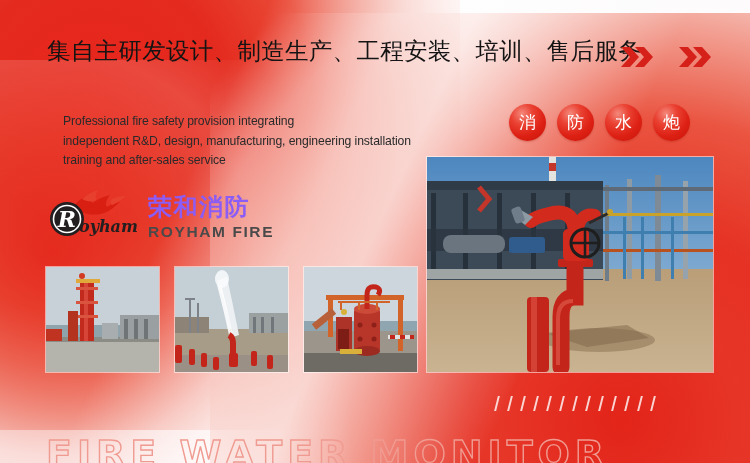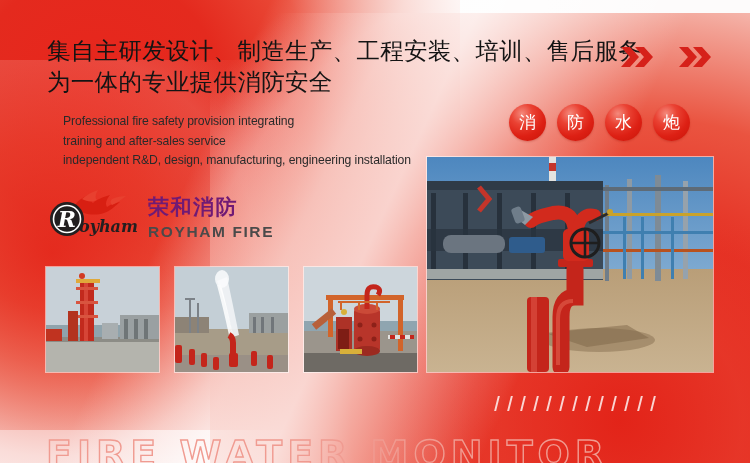--- a/index.html
+++ b/index.html
@@ -149,22 +149,22 @@
     width: 96px; height: 52px;
   }
   .logo-mark svg { position: absolute; left: 0; top: 0; }
   .logo-text {
     margin-left: 6px;
     display: flex;
     flex-direction: column;
     justify-content: center;
   }
   .logo-cn {
-    color: #701a75;
-    font-size: 21px;
+    color: #8b5cf6;
+    font-size: 24px;
     font-weight: 700;
     line-height: 29px;
     letter-spacing: 1.5px;
   }
   .logo-en {
     color: #4a4a4a;
     font-size: 15.5px;
     font-weight: 700;
     letter-spacing: 1.6px;
     line-height: 19px;
@@ -238,42 +238,41 @@
   <div class="bg-tl"></div>
   <div class="bg-tl2"></div>
   <div class="bg-blob-c"></div>
   <div class="bg-blob-d"></div>
   <div class="bg-br"></div>
   <div class="bg-br2"></div>
   <div class="bg-haze"></div>
 
   <div class="headline">
     <div>集自主研发设计、制造生产、工程安装、培训、售后服务</div>
-    <div>为一体的专业提供消防安全</div>
   </div>
 
   <div class="arrows">
     <span>
       <svg width="34" height="24" viewBox="0 0 34 24">
         <path d="M1,2 L10,2 L19,12 L10,22 L1,22 L10,12 Z" fill="#d6211a"></path>
         <path d="M15,2 L24,2 L33,12 L24,22 L15,22 L24,12 Z" fill="#d6211a"></path>
       </svg>
     </span>
     <span>
       <svg width="34" height="24" viewBox="0 0 34 24">
         <path d="M1,2 L10,2 L19,12 L10,22 L1,22 L10,12 Z" fill="#d6211a"></path>
         <path d="M15,2 L24,2 L33,12 L24,22 L15,22 L24,12 Z" fill="#d6211a"></path>
       </svg>
     </span>
   </div>
 
   <div class="subtitle">
     <div>Professional fire safety provision integrating</div>
+    <div>independent R&amp;D, design, manufacturing, engineering installation</div>
     <div>training and after-sales service</div>
-    <div>independent R&amp;D, design, manufacturing, engineering installation</div>
   </div>
 
   <div class="badges">
     <div class="badge">消</div>
     <div class="badge">防</div>
     <div class="badge">水</div>
     <div class="badge">炮</div>
   </div>
 
   <div class="logo-wrap">

